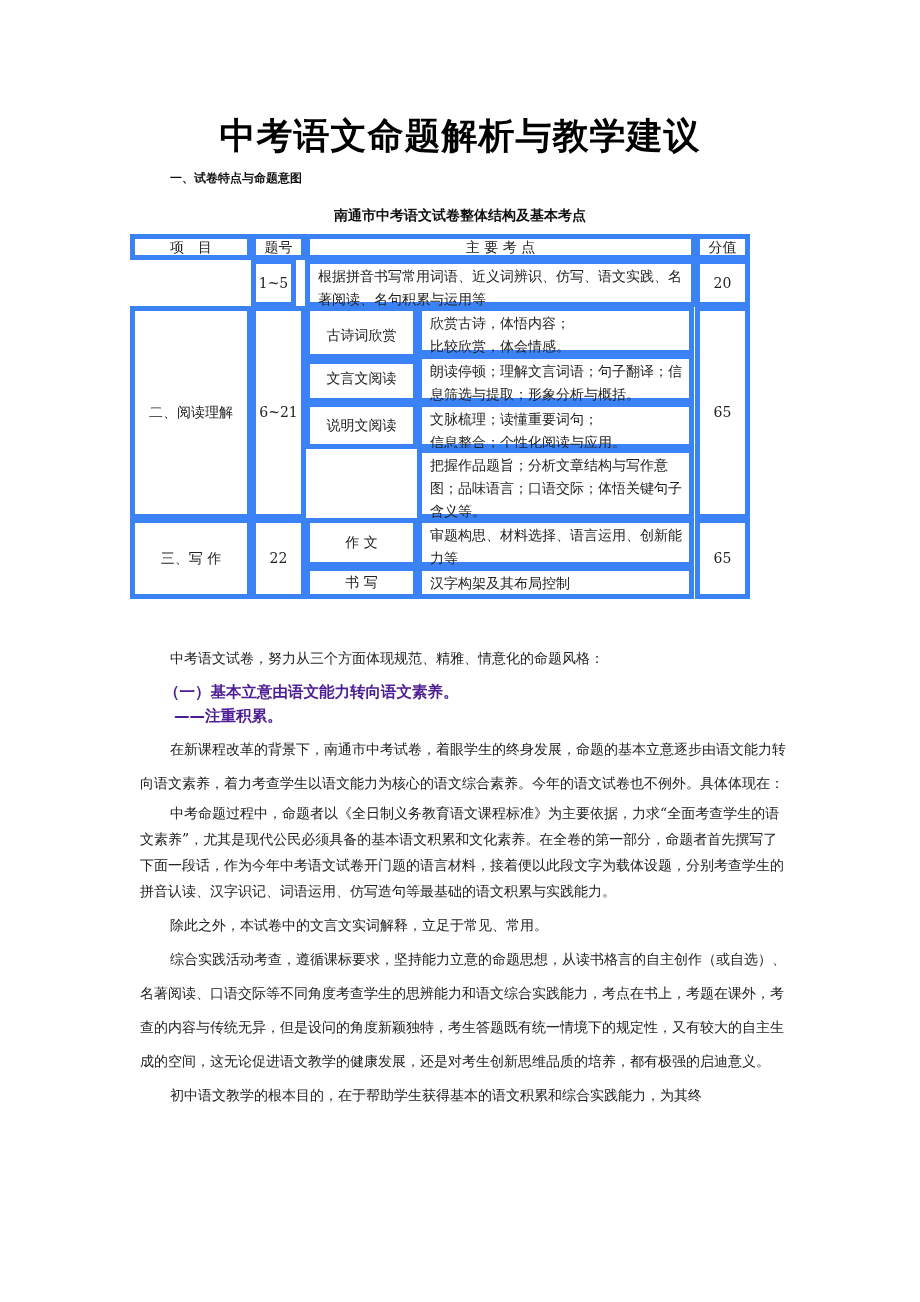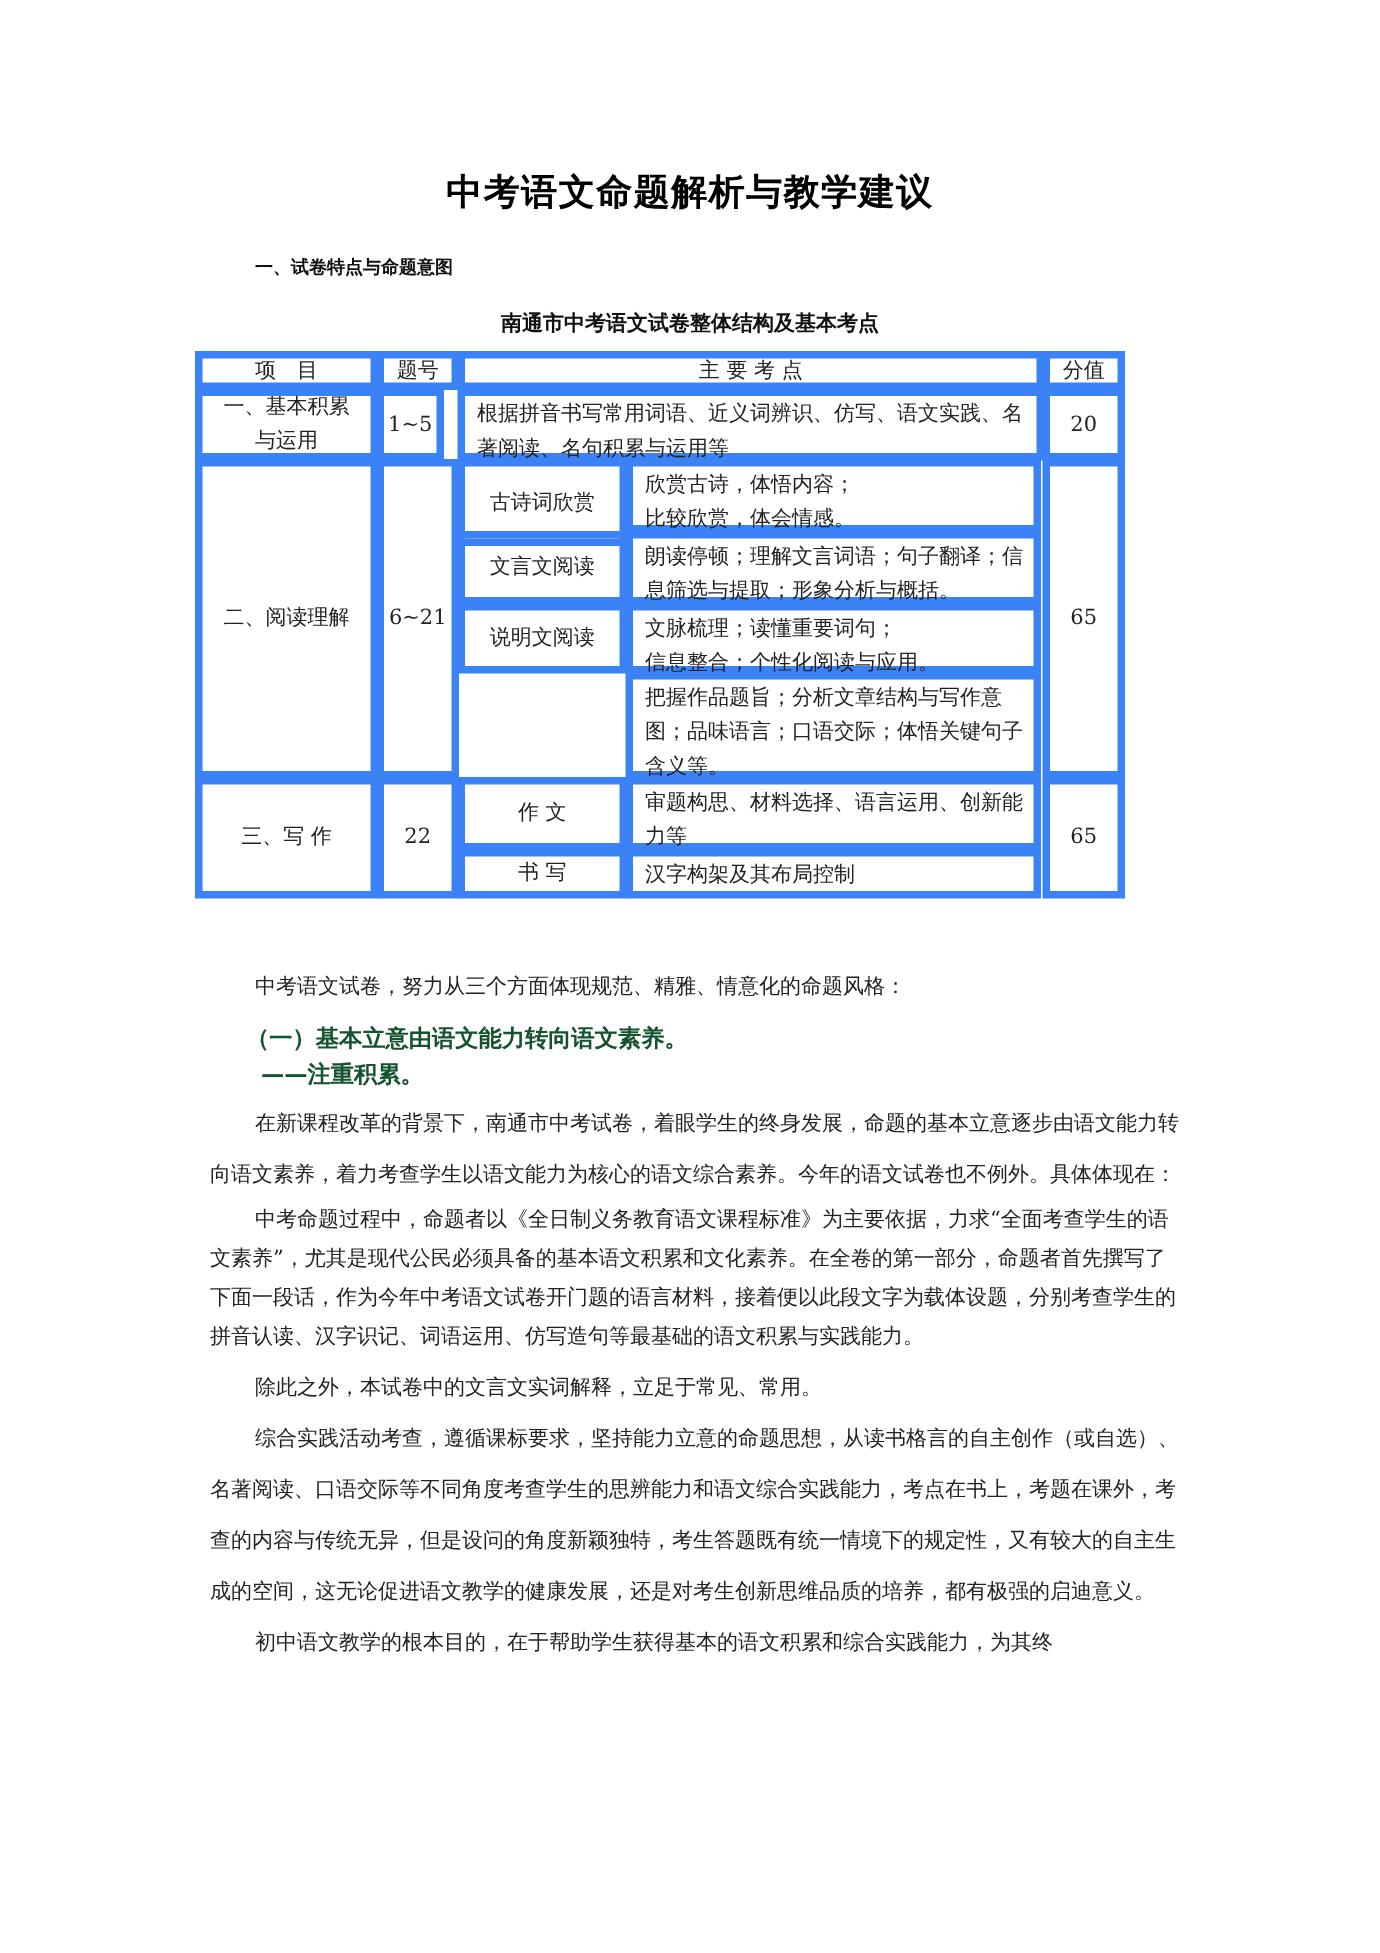--- a/index.html
+++ b/index.html
@@ -1,48 +1,47 @@
 <!DOCTYPE html>
 <html><head>
 <meta charset="utf-8">
 <style>
   html, body { margin:0; padding:0; background:#ffffff; }
   body { width:920px; height:1302px; position:relative; overflow:hidden;
          font-family:"DejaVu Serif", "Liberation Serif", serif; color:#111; }
   .abs { position:absolute; }
   .title { left:0; width:920px; top:112px; text-align:center; font-family:"DejaVu Sans", sans-serif;
-           font-size:24px; font-weight:bold; letter-spacing:1px; color:#000; }
+           font-size:36px; font-weight:bold; letter-spacing:1px; color:#000; }
   .h1 { left:170px; top:170px; font-family:"DejaVu Sans", sans-serif; font-size:12px; font-weight:bold; }
   .caption { left:0; width:920px; top:207px; text-align:center; font-family:"DejaVu Sans", sans-serif;
              font-size:14px; font-weight:bold; }
   .table { left:130px; top:234px; width:620px; height:365px; }
   .cell { position:absolute; box-sizing:border-box; border:5px solid #3b82f6;
           display:flex; align-items:center; justify-content:center; text-align:center;
           font-size:14px; line-height:23px; color:#222; }
   .cell.left { justify-content:flex-start; text-align:left; padding-left:8px; align-items:flex-start; padding-top:1px; }
   .para { position:absolute; left:140px; width:650px; font-size:14px; color:#222; }
   .p { text-indent:30px; line-height:34px; margin:0; }
   .p.tight { line-height:26px; }
-  .bold { font-family:"DejaVu Sans", sans-serif; font-weight:bold; font-size:15.5px; color:#14532d; }
+  .bold { font-family:"DejaVu Sans", sans-serif; font-weight:bold; font-size:15.5px; color:#4c1d95; }
 </style>
 </head>
 <body>
 
 <div class="abs title">中考语文命题解析与教学建议</div>
 <div class="abs h1">一、试卷特点与命题意图</div>
 <div class="abs caption">南通市中考语文试卷整体结构及基本考点</div>
 
 <div class="abs table">
 
   <div class="cell" style="left:0;top:0;width:122px;height:26px;">项　目</div>
   <div class="cell" style="left:121px;top:0;width:55px;height:26px;">题号</div>
   <div class="cell" style="left:175px;top:0;width:391px;height:26px;">主 要 考 点</div>
   <div class="cell" style="left:565px;top:0;width:55px;height:26px;">分值</div>
 
-  <div class="cell" style="left:0;top:25px;width:122px;height:48px;padding:0 14px;">一、基本积累与运用</div>
   <div class="cell" style="left:121px;top:25px;width:45px;height:48px;">1~5</div>
   <div class="cell left" style="left:175px;top:25px;width:391px;height:48px;padding-right:8px;">根据拼音书写常用词语、近义词辨识、仿写、语文实践、名著阅读、名句积累与运用等</div>
   <div class="cell" style="left:565px;top:25px;width:55px;height:48px;">20</div>
 
   <div class="cell" style="left:0;top:72px;width:122px;height:213px;">二、阅读理解</div>
   <div class="cell" style="left:121px;top:72px;width:55px;height:213px;">6~21</div>
   <div class="cell" style="left:175px;top:72px;width:391px;height:213px;border:none;"></div>
   <div class="cell" style="left:175px;top:72px;width:113px;height:58px;">古诗词欣赏</div>
   <div class="cell left" style="left:287px;top:72px;width:277px;height:49px;white-space:pre-line;">欣赏古诗，体悟内容；
 比较欣赏，体会情感。</div>

